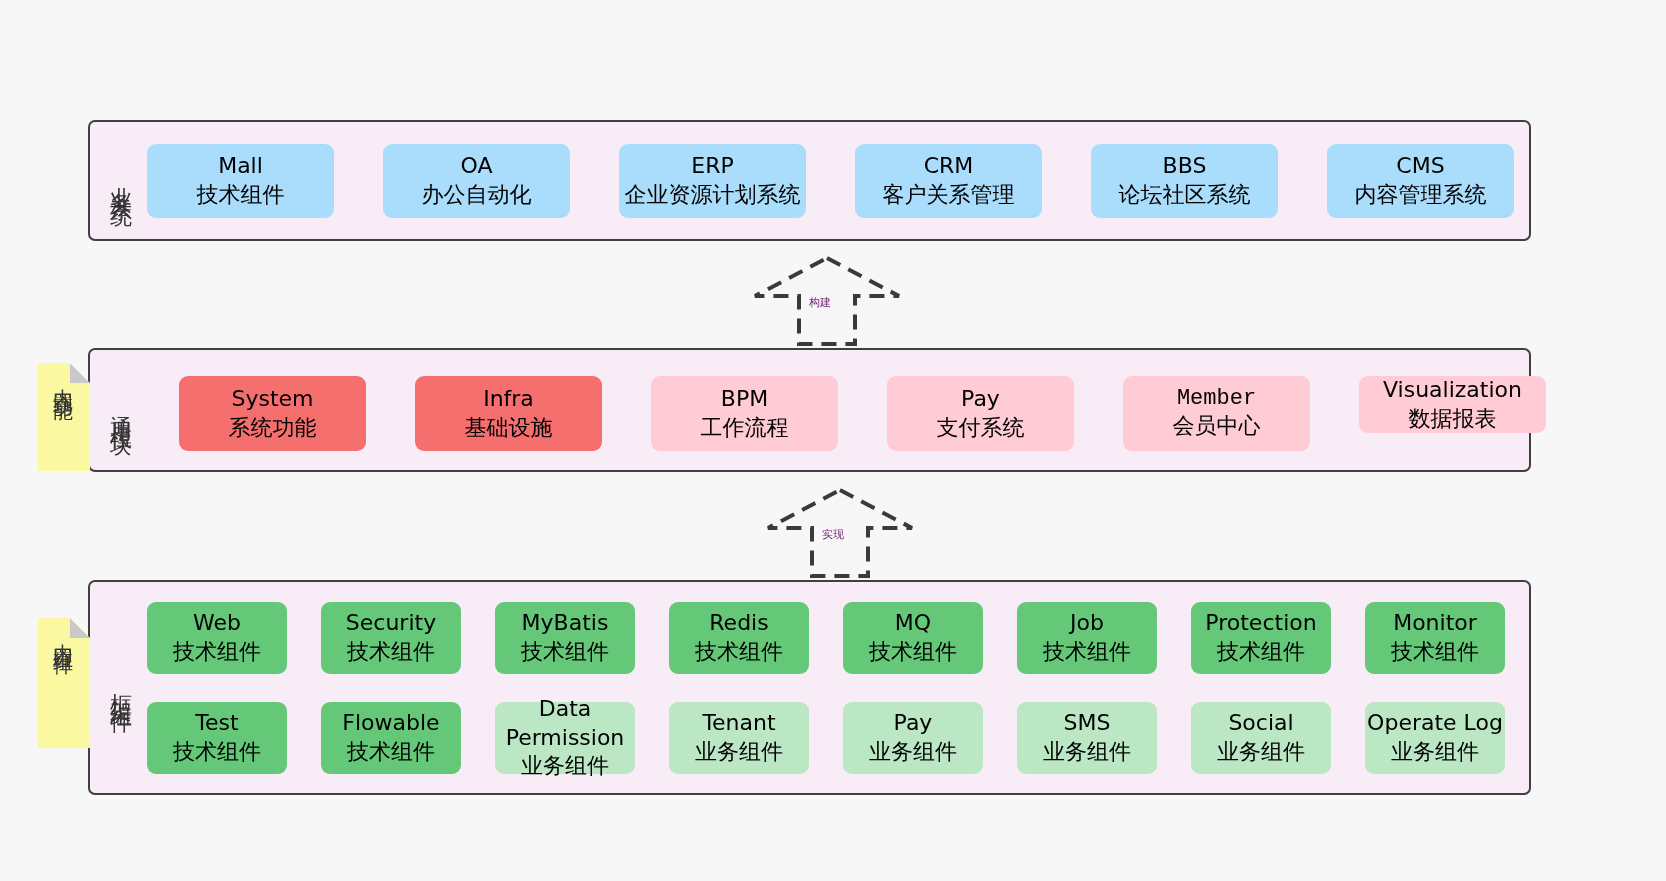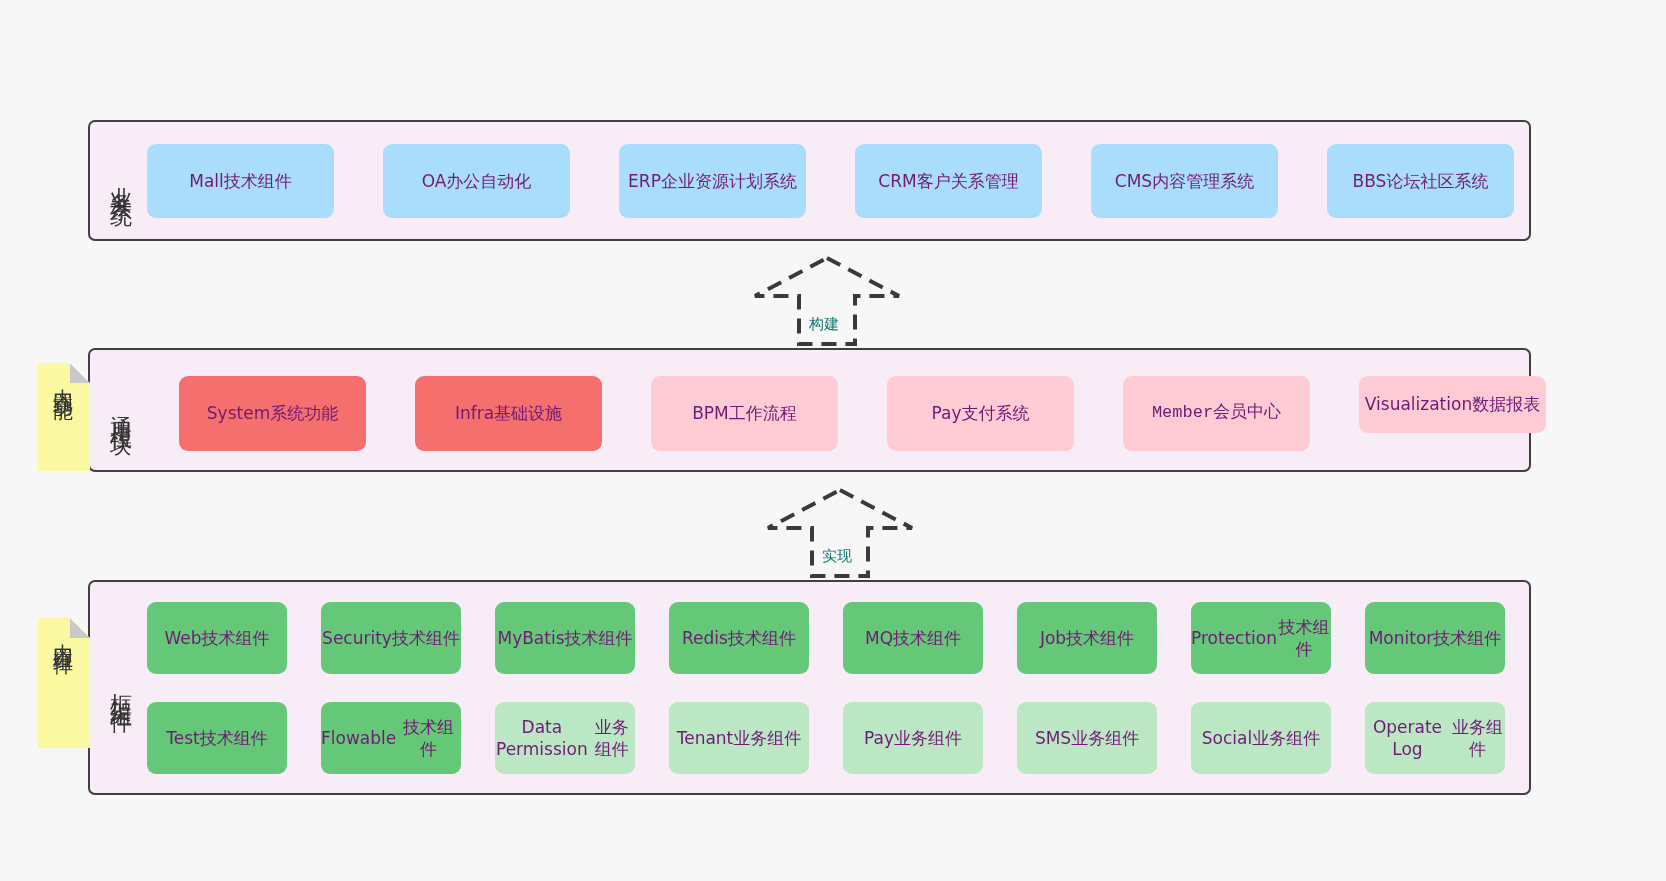--- a/index.html
+++ b/index.html
@@ -32,27 +32,27 @@
     color: #333333;
     white-space: nowrap;
   }
   .boxes {
     position: absolute;
     display: flex;
   }
   .box {
     border-radius: 9px;
     display: flex;
-    flex-direction: row;
+    flex-direction: column;
     align-items: center;
     justify-content: center;
     text-align: center;
-    font-size: 17px;
+    font-size: 22px;
     line-height: 1.3;
-    color: #701a75;
+    color: #000000;
     flex: 0 0 auto;
   }
   .box-wide  { width: 187px; height: 74px; }
   .box-small { width: 140px; height: 72px; }
   .blue       { background: #aaddfb; }
   .red        { background: #f56f6f; }
   .pink       { background: #ffccd5; }
   .green      { background: #64c878; }
   .lightgreen { background: #bbe7c4; }
   .sticky {
@@ -84,26 +84,25 @@
     color: #333333;
     white-space: nowrap;
   }
   .arrow {
     position: absolute;
     z-index: 2;
   }
   .arrow-label {
     position: absolute;
     z-index: 2;
-    font-size: 15px;
-    color: #0f766e;
+    font-size: 11px;
+    color: #701a75;
     background: #f7f7f7;
     padding: 1px 4px;
     white-space: nowrap;
-    margin-top: 20px;
   }
 </style>
 </head>
 <body>
 
 <div class="layer" style="top:120px; height:121px;">
   <div class="layer-title">业务系统</div>
   <div class="boxes" style="left:57px; top:22px; gap:49px;">
     <div class="box box-wide blue">
       <div>Mall</div>
@@ -115,26 +114,26 @@
     </div>
     <div class="box box-wide blue">
       <div>ERP</div>
       <div>企业资源计划系统</div>
     </div>
     <div class="box box-wide blue">
       <div>CRM</div>
       <div>客户关系管理</div>
     </div>
     <div class="box box-wide blue">
+      <div>BBS</div>
+      <div>论坛社区系统</div>
+    </div>
+    <div class="box box-wide blue">
       <div>CMS</div>
       <div>内容管理系统</div>
-    </div>
-    <div class="box box-wide blue">
-      <div>BBS</div>
-      <div>论坛社区系统</div>
     </div>
   </div>
 </div>
 
 <svg class="arrow" style="left:752px; top:255px;" width="150" height="92" viewBox="0 0 150 92">
   <polygon points="75,3 147,41 103,41 103,89 47,89 47,41 3,41" fill="none" stroke="#3a3a3a" stroke-width="4" stroke-dasharray="15 9"></polygon>
 </svg>
 <div class="arrow-label" style="left:805px; top:294px;">构建</div>
 
 <div class="layer" style="top:348px; height:124px;">

